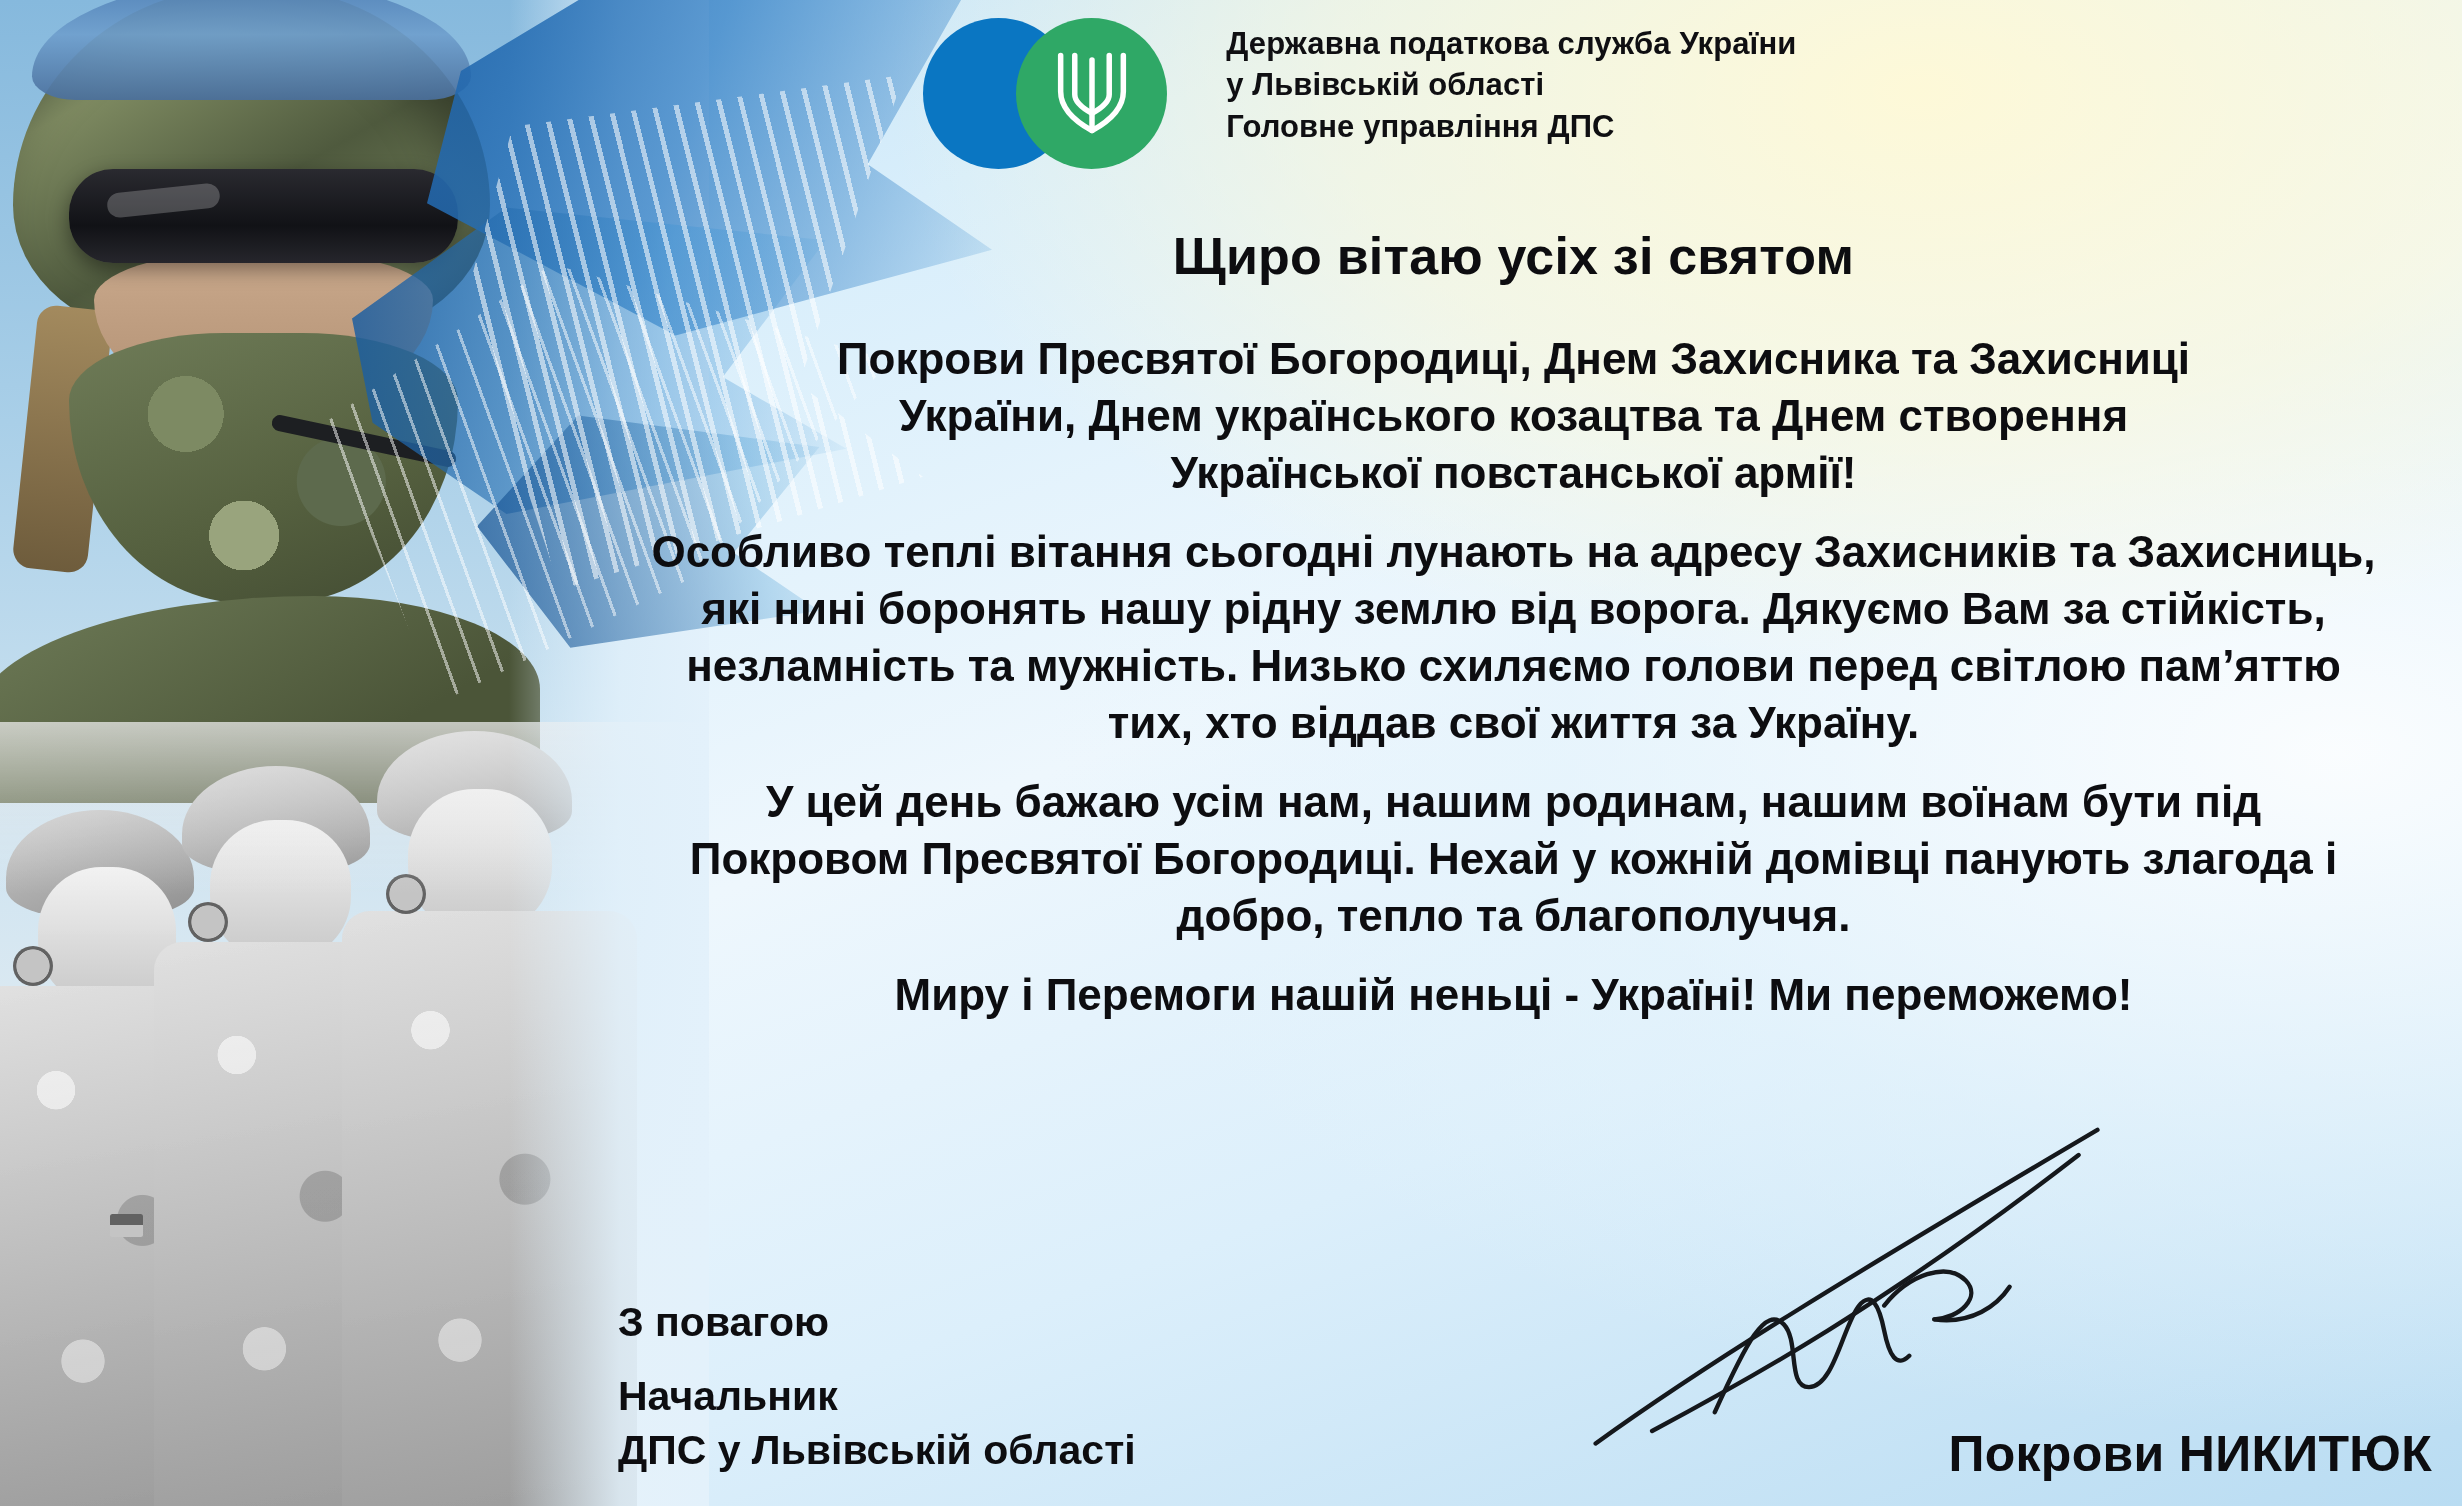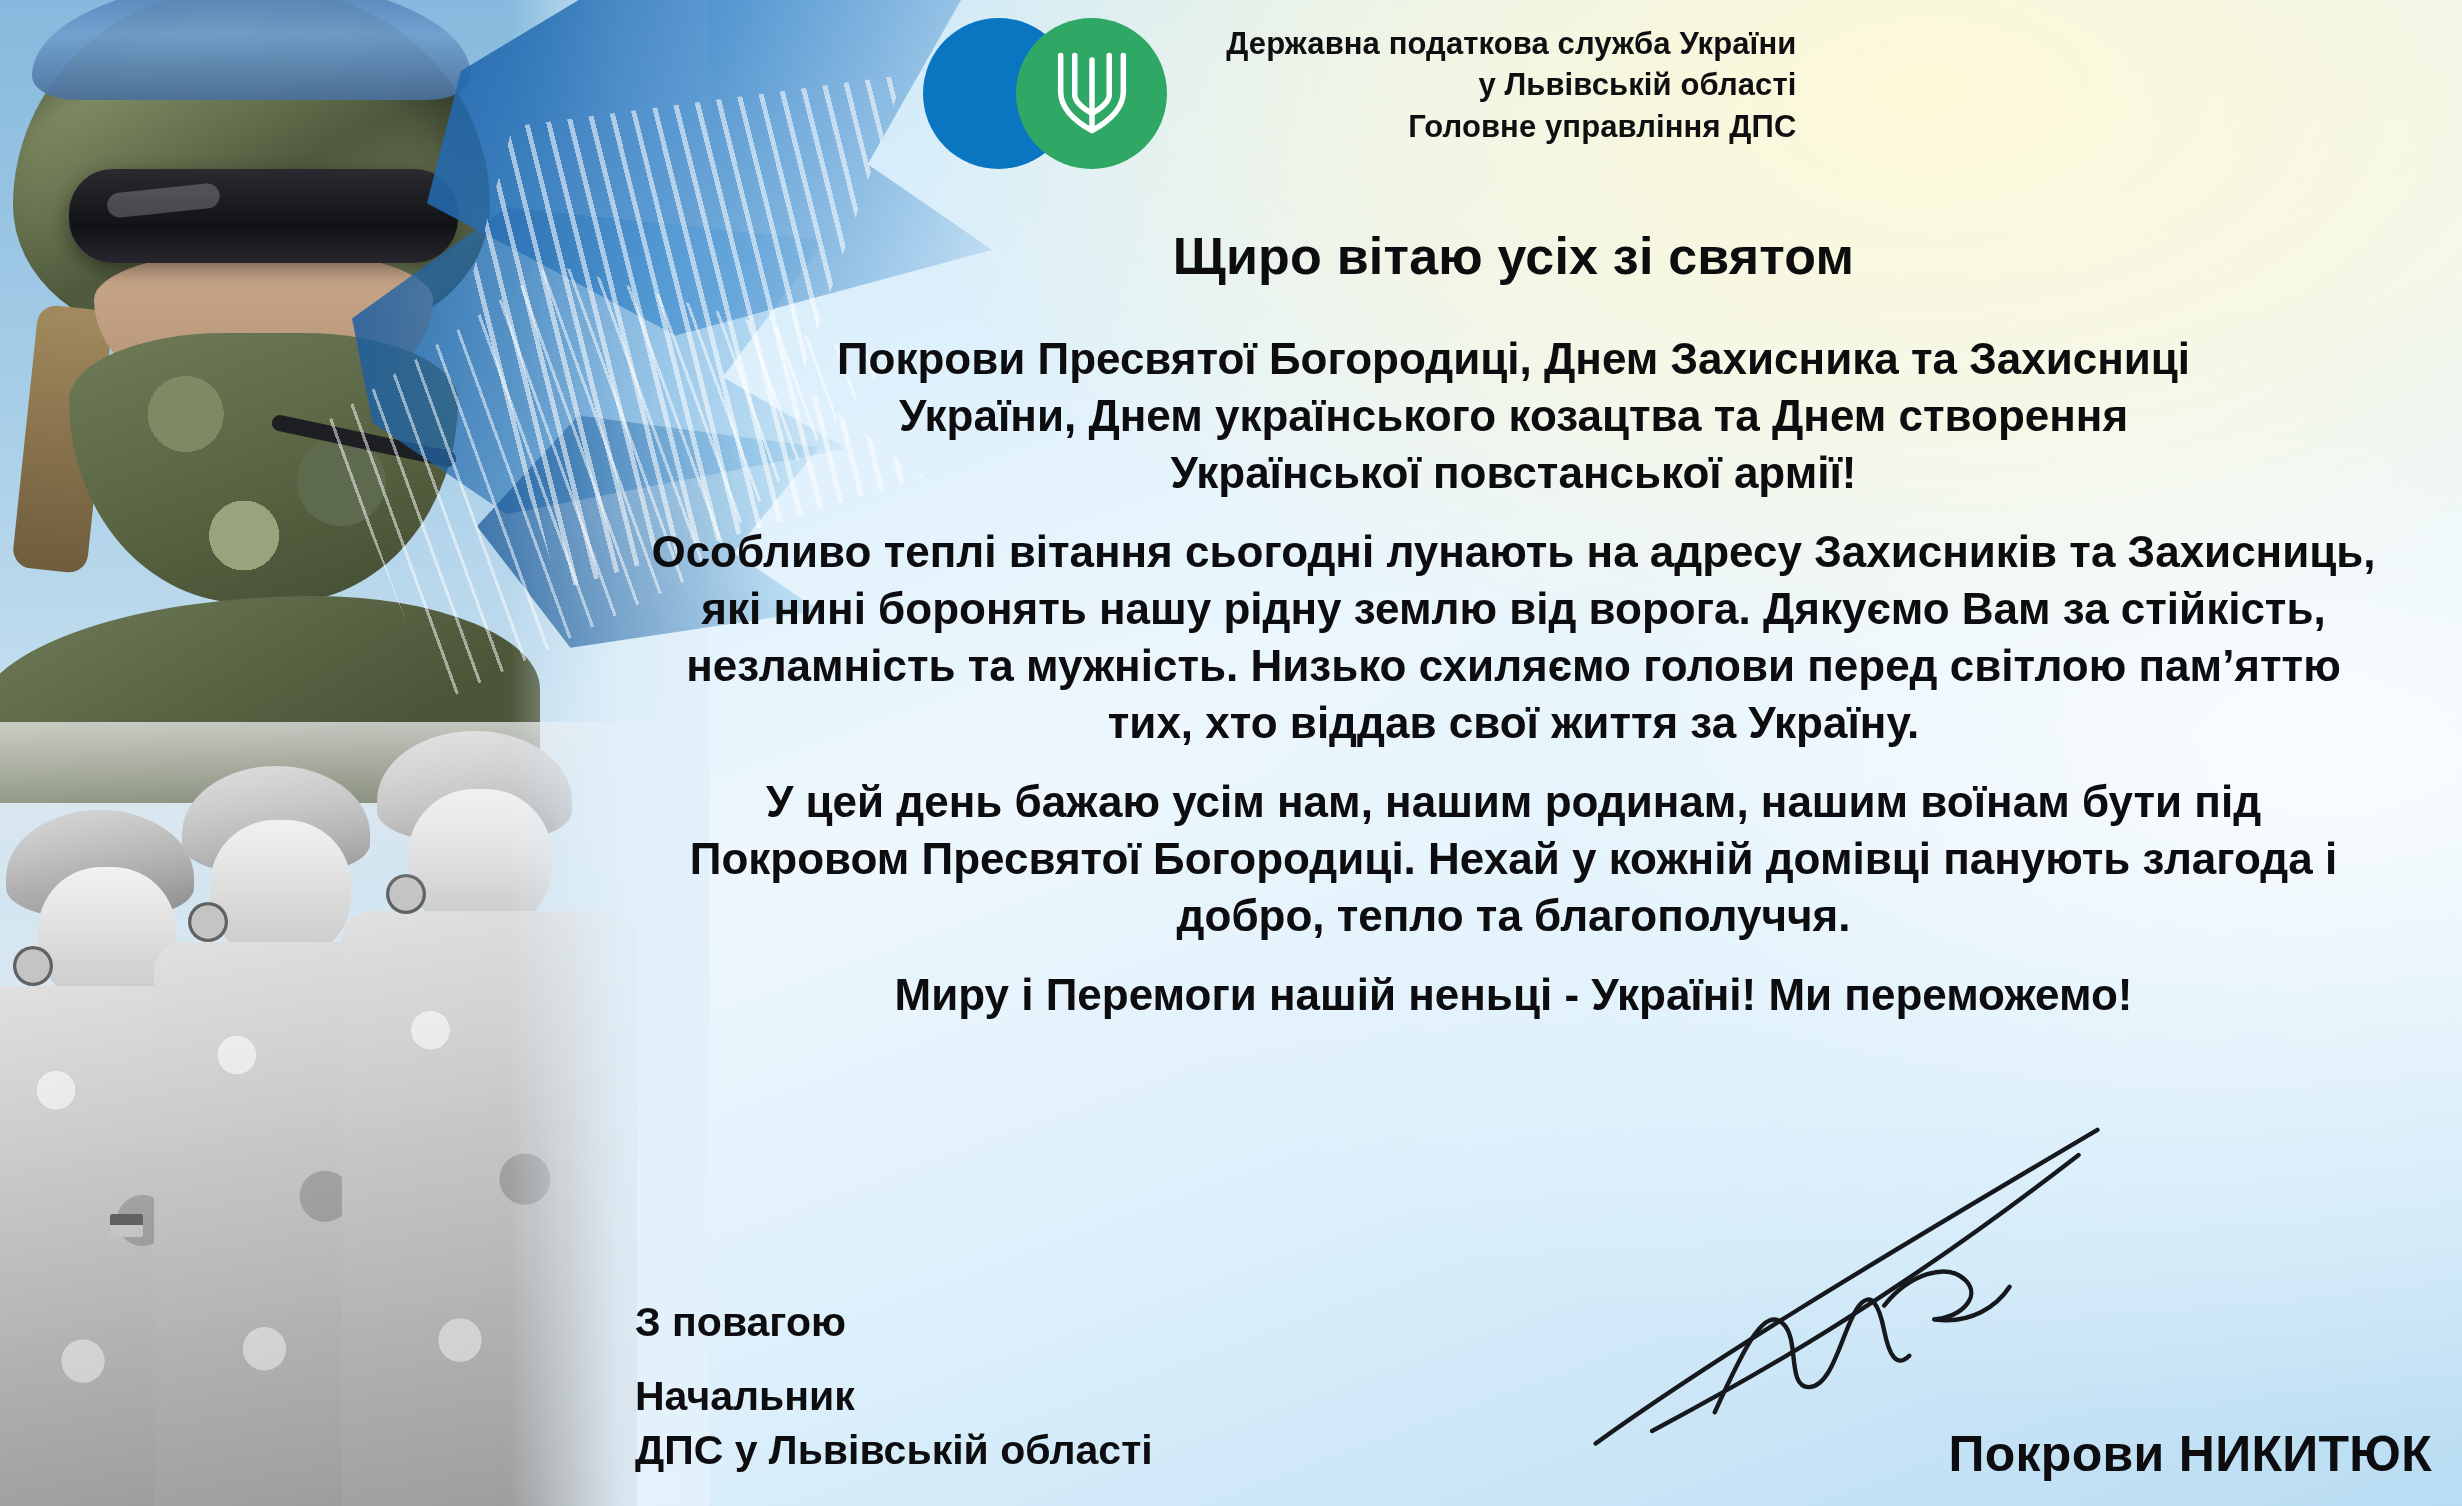--- a/index.html
+++ b/index.html
@@ -177,21 +177,21 @@
   .b-streak {
     left: 326px; top: 264px; width: 565px; height: 439px;
     background: repeating-linear-gradient(70deg, rgba(255,255,255,.5) 0 3.1px, rgba(255,255,255,0) 3.1px 25px);
     clip-path: polygon(0% 36%, 40% 0%, 100% 22%, 64% 72%, 20% 100%);
   }
 
   
   .header {
     position: absolute;
     left: 923px; top: 8.8px;
-    display: flex; align-items: flex-start; gap: 21.3px; text-align: right;
+    display: flex; align-items: flex-start; gap: 21.3px;
   }
   .logo { position: relative; width: 188px; height: 163px; flex: none; }
   .circle-blue {
     position: absolute; left: 0; top: 8.8px;
     width: 151px; height: 151px; border-radius: 50%;
     background: #0a76c2;
   }
   .circle-green {
     position: absolute; left: 93px; top: 8.8px;
     width: 151px; height: 151px; border-radius: 50%;
@@ -241,21 +241,20 @@
 
   
   .sign-block {
     position: absolute;
     left: 618px; bottom: 30px;
     font-size: 41px;
     font-weight: 700;
     line-height: 1.30;
     color: #0d0d10;
     text-align: left;
-    margin-left: 17px;
   }
   .sign-block .spacer { height: 21.3px; }
   .sign-name {
     position: absolute;
     right: 30px; bottom: 24px;
     font-size: 50px;
     font-weight: 700;
     color: #0d0d10;
     letter-spacing: 0.3px;
   }

